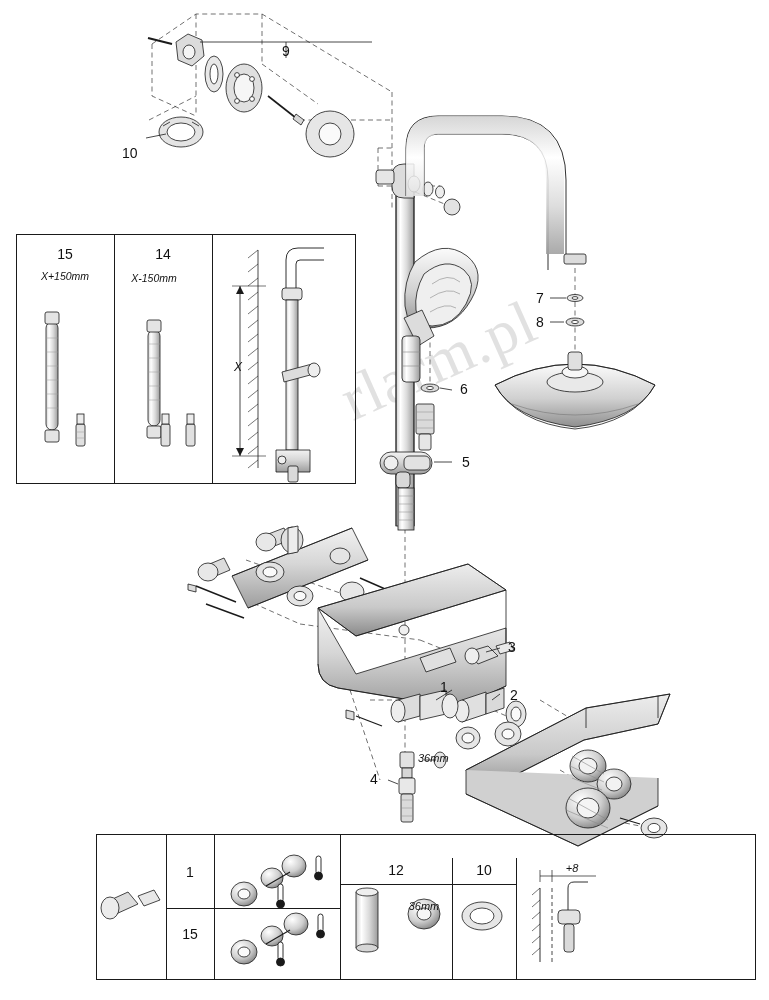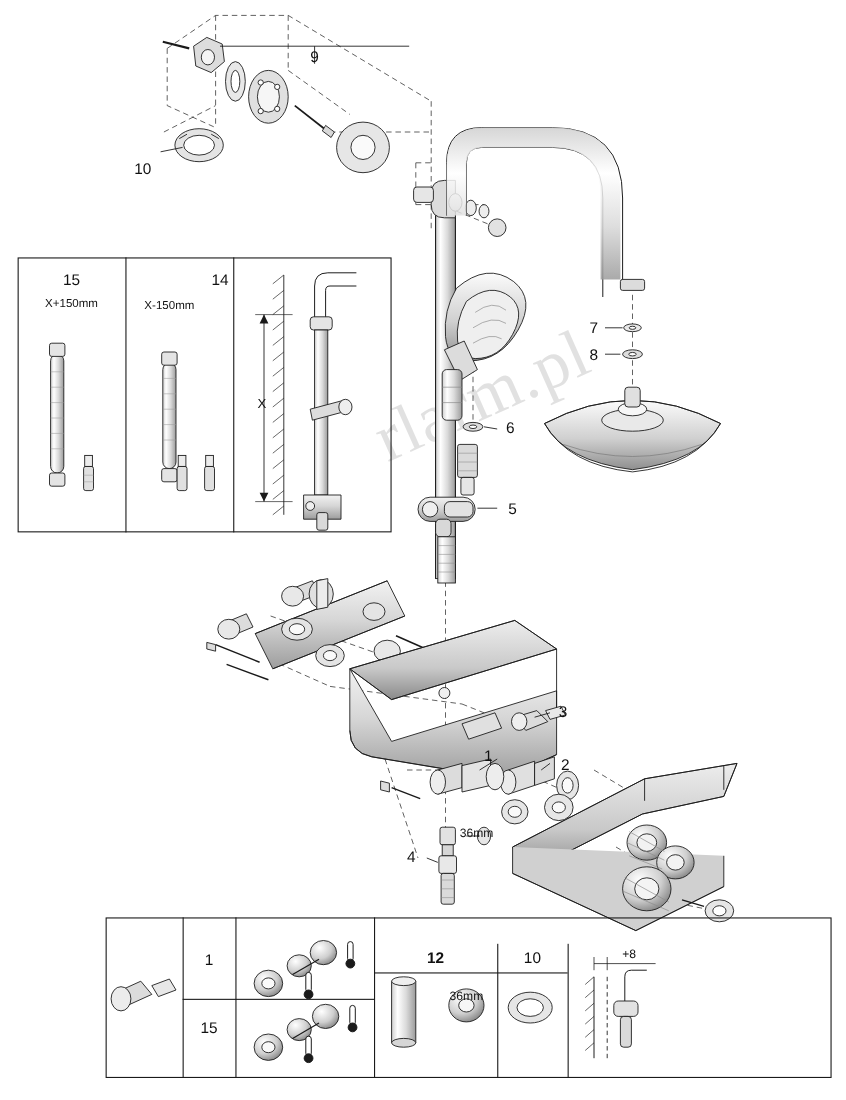--- a/index.html
+++ b/index.html
@@ -3,21 +3,21 @@
 <meta charset="utf-8">
 <style>
   html,body{margin:0;padding:0;background:#ffffff;}
   body{width:769px;height:1000px;position:relative;overflow:hidden;
        font-family:"Liberation Sans", sans-serif;color:#1a1a1a;}
   #sheet{position:absolute;inset:0;}
   svg.layer{position:absolute;left:0;top:0;width:769px;height:1000px;}
   .num{position:absolute;font-size:13px;color:#111;line-height:1;}
   .num.big{font-size:14px;}
   .boxlabel{position:absolute;font-size:14px;color:#111;text-align:center;}
-  .sublabel{position:absolute;font-size:10.5px;color:#111;text-align:center;}
+  .sublabel{position:absolute;font-size:10.5px;color:#111;text-align:center;font-style:italic;}
   .wm{position:absolute;left:330px;top:370px;width:430px;height:200px;
       font-size:62px;color:rgba(120,120,120,0.22);
       transform:rotate(-24deg);transform-origin:left top;
       font-family:"Liberation Serif", serif;letter-spacing:1px;
       pointer-events:none;user-select:none;}
   .frame{position:absolute;border:1px solid #1a1a1a;box-sizing:border-box;}
   .vline{position:absolute;background:#1a1a1a;width:1px;}
   .hline{position:absolute;background:#1a1a1a;height:1px;}
 </style>
 </head>
@@ -412,37 +412,37 @@
     </g>
   </svg>
 
   <div class="frame" style="left:16px;top:234px;width:340px;height:250px;"></div>
   <div class="vline" style="left:114px;top:234px;height:250px;"></div>
   <div class="vline" style="left:212px;top:234px;height:250px;"></div>
 
   <div class="boxlabel" style="left:16px;top:246px;width:98px;">15</div>
   <div class="sublabel" style="left:16px;top:270px;width:98px;">X+150mm</div>
 
-  <div class="boxlabel" style="left:114px;top:246px;width:98px;margin-left:37px;">14</div>
+  <div class="boxlabel" style="left:114px;top:246px;width:98px;">14</div>
   <div class="sublabel" style="left:105px;top:272px;width:98px;">X-150mm</div>
 
   <div class="sublabel" style="left:226px;top:360px;width:24px;font-size:12px;">X</div>
 
   <div class="frame" style="left:96px;top:834px;width:660px;height:146px;"></div>
   <div class="vline" style="left:166px;top:834px;height:146px;"></div>
   <div class="vline" style="left:214px;top:834px;height:146px;"></div>
   <div class="vline" style="left:340px;top:834px;height:146px;"></div>
   <div class="vline" style="left:452px;top:858px;height:122px;"></div>
   <div class="vline" style="left:516px;top:858px;height:122px;"></div>
   <div class="hline" style="left:166px;top:908px;width:174px;"></div>
   <div class="hline" style="left:340px;top:884px;width:176px;"></div>
 
   <div class="boxlabel" style="left:166px;top:864px;width:48px;">1</div>
   <div class="boxlabel" style="left:166px;top:926px;width:48px;">15</div>
-  <div class="boxlabel" style="left:340px;top:862px;width:112px;font-weight:bold;">12</div>
+  <div class="boxlabel" style="left:340px;top:862px;width:112px;">12</div>
   <div class="boxlabel" style="left:452px;top:862px;width:64px;">10</div>
 
   <div class="sublabel" style="left:400px;top:900px;width:48px;font-size:11px;">36mm</div>
   <div class="sublabel" style="left:552px;top:862px;width:40px;font-size:11px;">+8</div>
 
   <div class="num big" style="left:282px;top:44px;">9</div>
   <div class="num big" style="left:122px;top:146px;">10</div>
   <div class="num big" style="left:536px;top:291px;">7</div>
   <div class="num big" style="left:536px;top:315px;">8</div>
   <div class="num big" style="left:460px;top:382px;">6</div>

